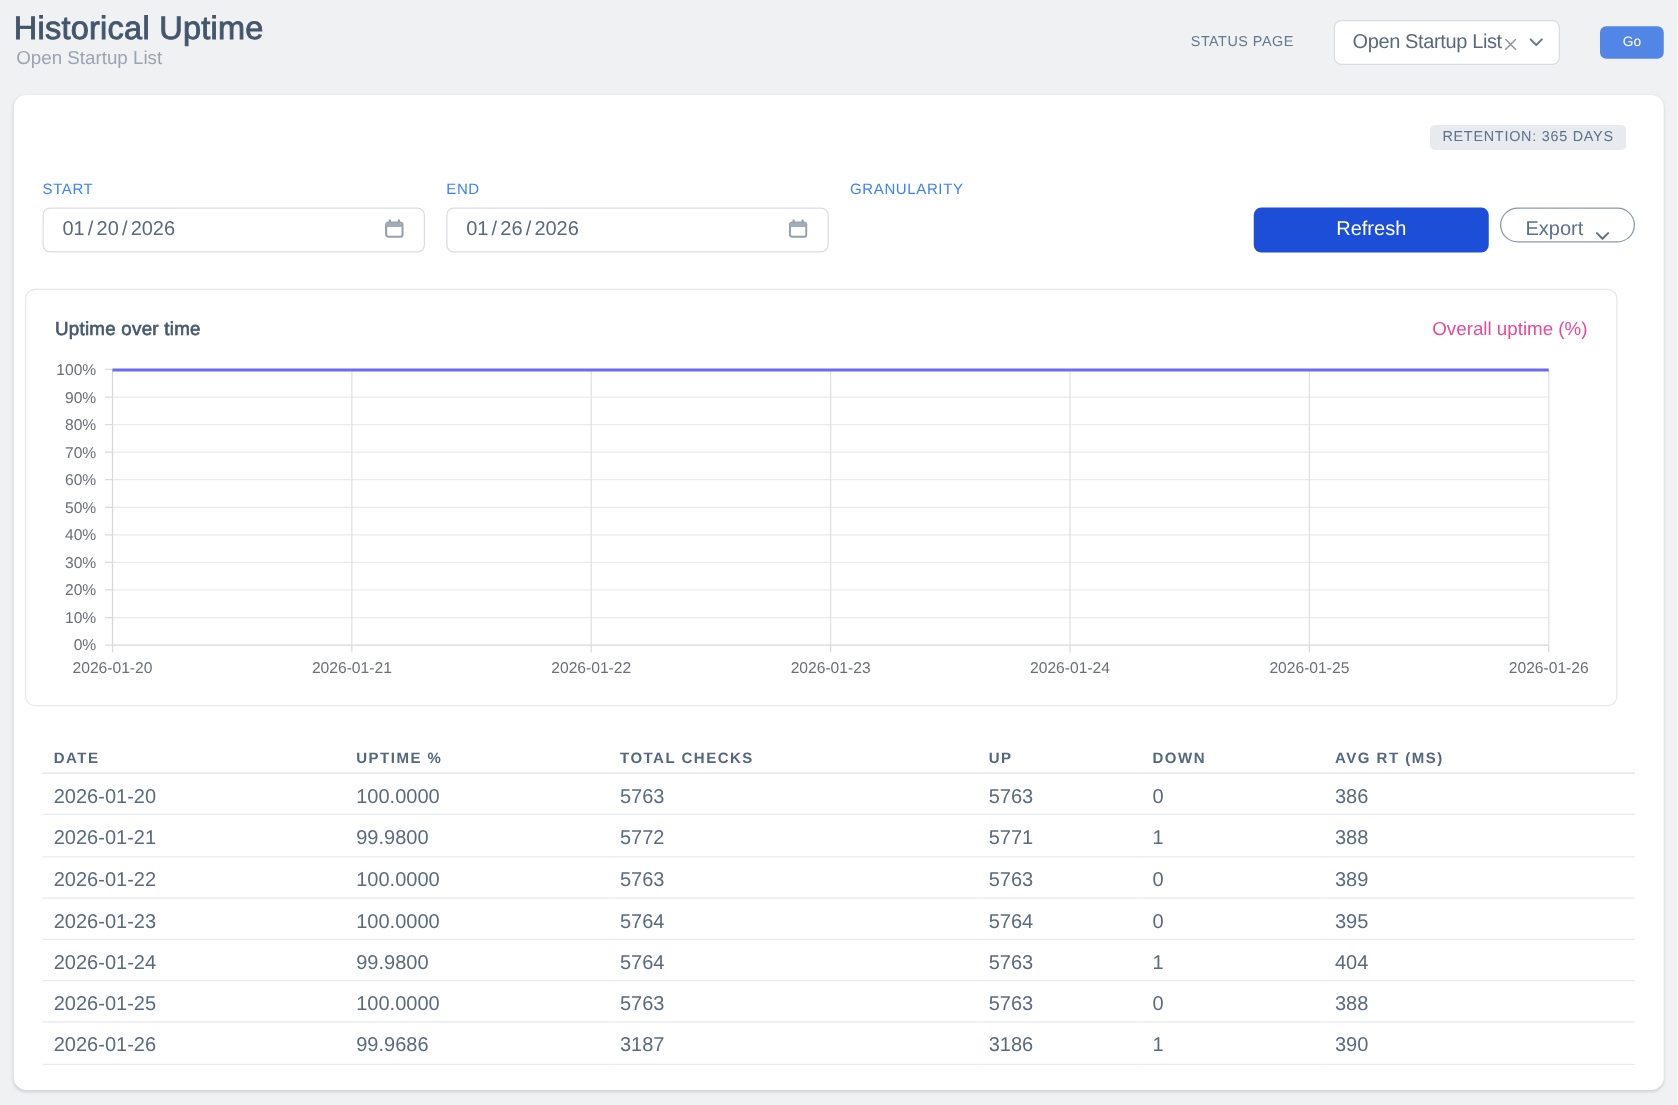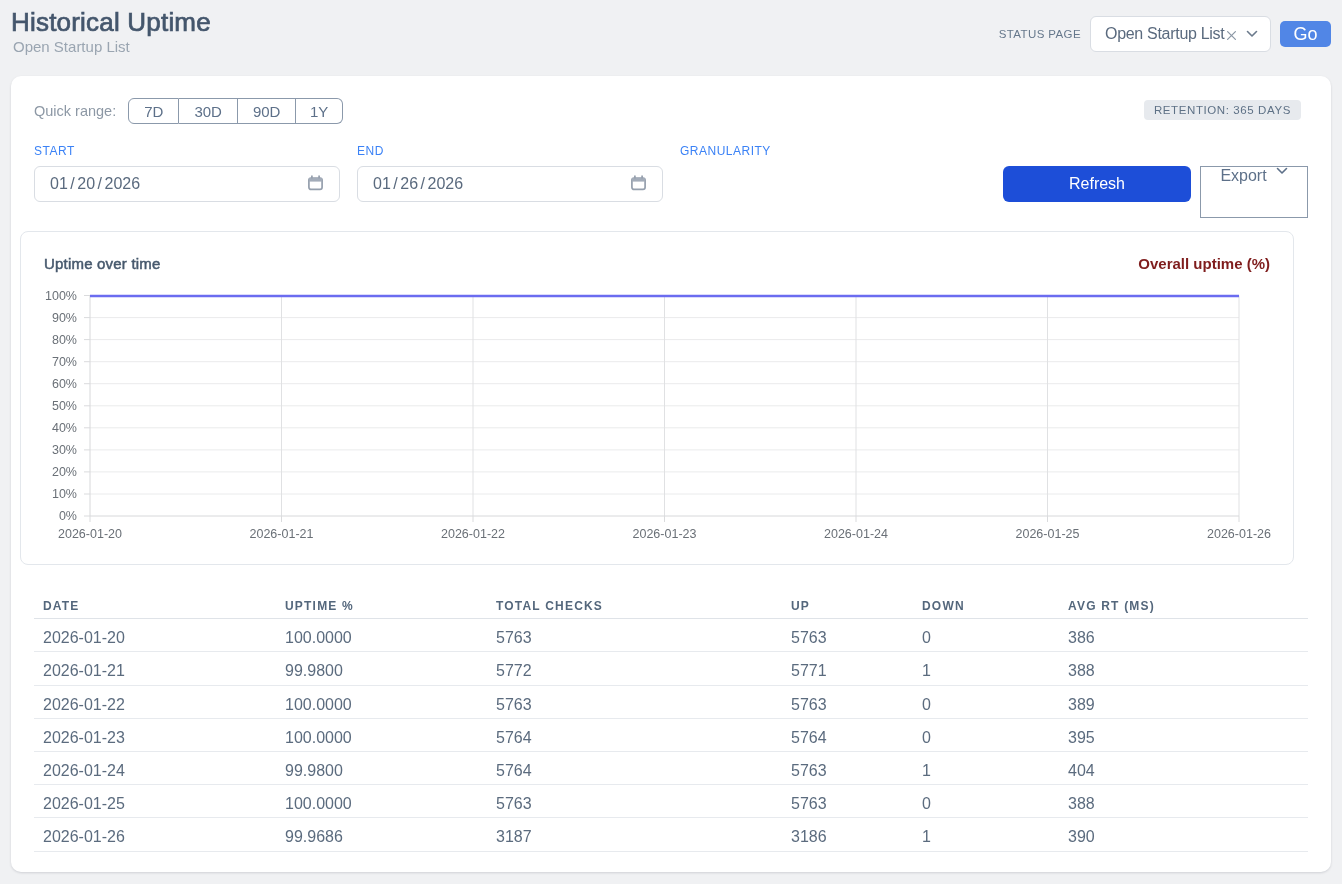--- a/index.html
+++ b/index.html
@@ -6,48 +6,48 @@
   * { box-sizing: border-box; margin: 0; padding: 0; }
   html,body { width:1342px; height:884px; }
   body {
     font-family: "Liberation Sans", sans-serif;
     background: #f0f1f3;
     position: relative;
     overflow: hidden;
   }
   .title { position:absolute; left:11px; top:7px; font-size:26px; font-weight:400; -webkit-text-stroke:0.7px #44566c; color:#44566c; letter-spacing:0.2px; }
   .subtitle { position:absolute; left:13px; top:38px; font-size:15px; color:#9aa5b1; }
-  .hdr-right { position:absolute; top:16px; right:11px; height:36px; display:flex; align-items:center; }
+  .hdr-right { position:absolute; top:16px; right:11px; height:36px; display:flex; align-items:center;gap:23px; }
   .sp-label { font-size:11.5px; color:#66788c; letter-spacing:0.4px; font-weight:400; margin-right:9px; }
   .sp-select { width:181px; height:36px; background:#fff; border:1px solid #d9dde3; border-radius:6px; display:flex; align-items:center; padding:0 0 0 14px; font-size:16px; letter-spacing:-0.3px; color:#5a6a7e; white-space:nowrap; }
   
   .sp-select svg { margin-left:9px; }
-  .go-btn { width:51px; height:26px; margin-left:9px; background:#5186e6; border-radius:5px; color:#fff; font-size:18px; display:flex; align-items:center; justify-content:center; }
+  .go-btn { width:51px; height:26px; margin-left:9px; background:#5186e6; border-radius:5px; color:#fff; font-size:11px; display:flex; align-items:center; justify-content:center; }
 
   .card { position:absolute; left:11px; top:76px; width:1320px; height:796px; background:#fff; border-radius:10px; box-shadow:0 1px 2px rgba(16,24,40,.05), 0 1px 3px rgba(16,24,40,.09); }
 
   .qr-row { position:absolute; left:23px; top:22px; height:26px; display:flex; align-items:center; }
   .qr-label { font-size:14.5px; color:#8d98a5; margin-right:12px; }
   .seg { display:flex; }
   .seg span { display:flex; align-items:center; height:26px; padding:0 15px; border:1px solid #8b99ab; border-left:none; font-size:15px; color:#5d7089; background:#fff; }
   .seg span:first-child { border-left:1px solid #8b99ab; border-radius:6px 0 0 6px; }
   .seg span:last-child { border-radius:0 6px 6px 0; padding:0 13.5px; }
   .badge { position:absolute; right:30px; top:24px; height:20px; background:#e7eaee; border-radius:4px; display:flex; align-items:center; padding:0 10px; font-size:11.5px; letter-spacing:0.6px; color:#5e7186; font-weight:400; }
 
   .flabel { position:absolute; top:68px; font-size:12px; letter-spacing:0.5px; color:#3b82f6; }
   .inp { position:absolute; top:90px; height:36px; background:#fff; border:1px solid #d9dde3; border-radius:6px; display:flex; align-items:center; padding:0 15px; font-size:16px; color:#5a6a7e; }
   .inp .sl { margin:0 2.5px; }
   .inp .cal { position:absolute; right:16px; top:8px; }
   .inp .chev { position:absolute; right:16px; top:14px; }
   .btn-refresh { position:absolute; left:992px; top:90px; width:188px; height:36px; background:#1d4ed8; border-radius:6px; color:#fff; font-size:16px; display:flex; align-items:center; justify-content:center; }
-  .btn-export { position:absolute; left:1189px; top:90px; width:108px; height:52px; background:#fff; border:1px solid #8b99ab; border-radius:0; color:#5d7089; font-size:16px; display:flex; align-items:flex-start; justify-content:center; gap:9px; }
+  .btn-export { position:absolute; left:1189px; top:90px; width:108px; height:28px; background:#fff; border:1px solid #8b99ab; border-radius:18px; color:#5d7089; font-size:16px; display:flex; align-items:flex-end; justify-content:center; gap:9px; }
 
   .chart-card { position:absolute; left:9px; top:155px; width:1274px; height:334px; border:1px solid #e3e7ec; border-radius:8px; background:#fff; }
   .chart-title { position:absolute; left:23px; top:23px; font-size:15px; font-weight:400; -webkit-text-stroke:0.5px #47596d; color:#47596d; letter-spacing:0.2px; }
-  .chart-note { position:absolute; right:23px; top:23px; font-size:15px; color:#7f1d1d;font-weight:bold; }
+  .chart-note { position:absolute; right:23px; top:23px; font-size:15px; color:#ec4899; }
 
   table { position:absolute; left:23px; top:513px; width:1274px; border-collapse:collapse; table-layout:fixed; }
   th { text-align:left; font-size:12px; font-weight:700; letter-spacing:1.2px; color:#54677c; padding:9.5px 0 5.7px 9px; border-bottom:1px solid #dfe3e8; }
   td { font-size:16px; color:#5b6b7e; padding:10.1px 0 5.1px 9px; line-height:17px; border-bottom:1px solid #e7eaee; }
 </style>
 </head>
 <body>
   <div class="title">Historical Uptime</div>
   <div class="subtitle">Open Startup List</div>
   <div class="hdr-right">
@@ -56,29 +56,20 @@
         <path d="M1.6 1.6 L9.4 9.4 M9.4 1.6 L1.6 9.4" stroke="#8b97a5" stroke-width="1.2" stroke-linecap="round"></path>
       </svg>
       <svg width="12" height="8" viewBox="0 0 12 8">
         <path d="M1.5 1.5 L6 6 L10.5 1.5" fill="none" stroke="#6b7a8c" stroke-width="1.6" stroke-linecap="round" stroke-linejoin="round"></path>
       </svg>
     </div>
     <div class="go-btn">Go</div>
   </div>
 
   <div class="card">
-    <div class="qr-row">
-      <span class="qr-label">Quick range:</span>
-      <div class="seg">
-        <span>7D</span>
-        <span>30D</span>
-        <span>90D</span>
-        <span>1Y</span>
-      </div>
-    </div>
     <div class="badge">RETENTION: 365 DAYS</div>
 
     <div class="flabel" style="left:23px">START</div>
     <div class="flabel" style="left:346px">END</div>
     <div class="flabel" style="left:669px">GRANULARITY</div>
 
     <div class="inp" style="left:23px; width:306px;">01<span class="sl">/</span>20<span class="sl">/</span>2026
       <svg class="cal" width="15" height="16" viewBox="0 0 15 16">
         <rect x="0.9" y="3" width="13.2" height="11.4" rx="2.1" fill="none" stroke="#959fad" stroke-width="1.7"></rect>
         <path d="M1 3 h13 v3.6 h-13 z" fill="#a3acb9" stroke="none"></path>

